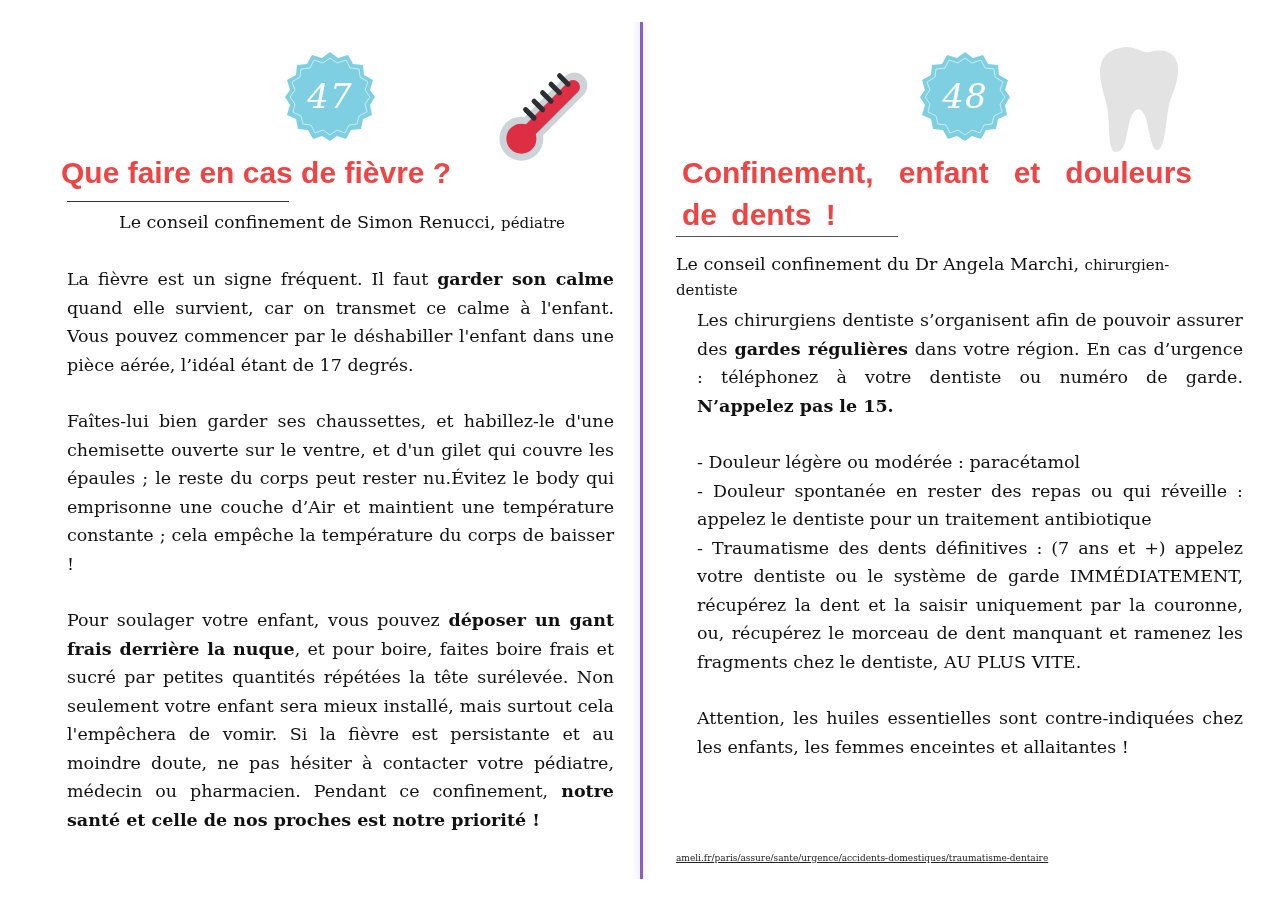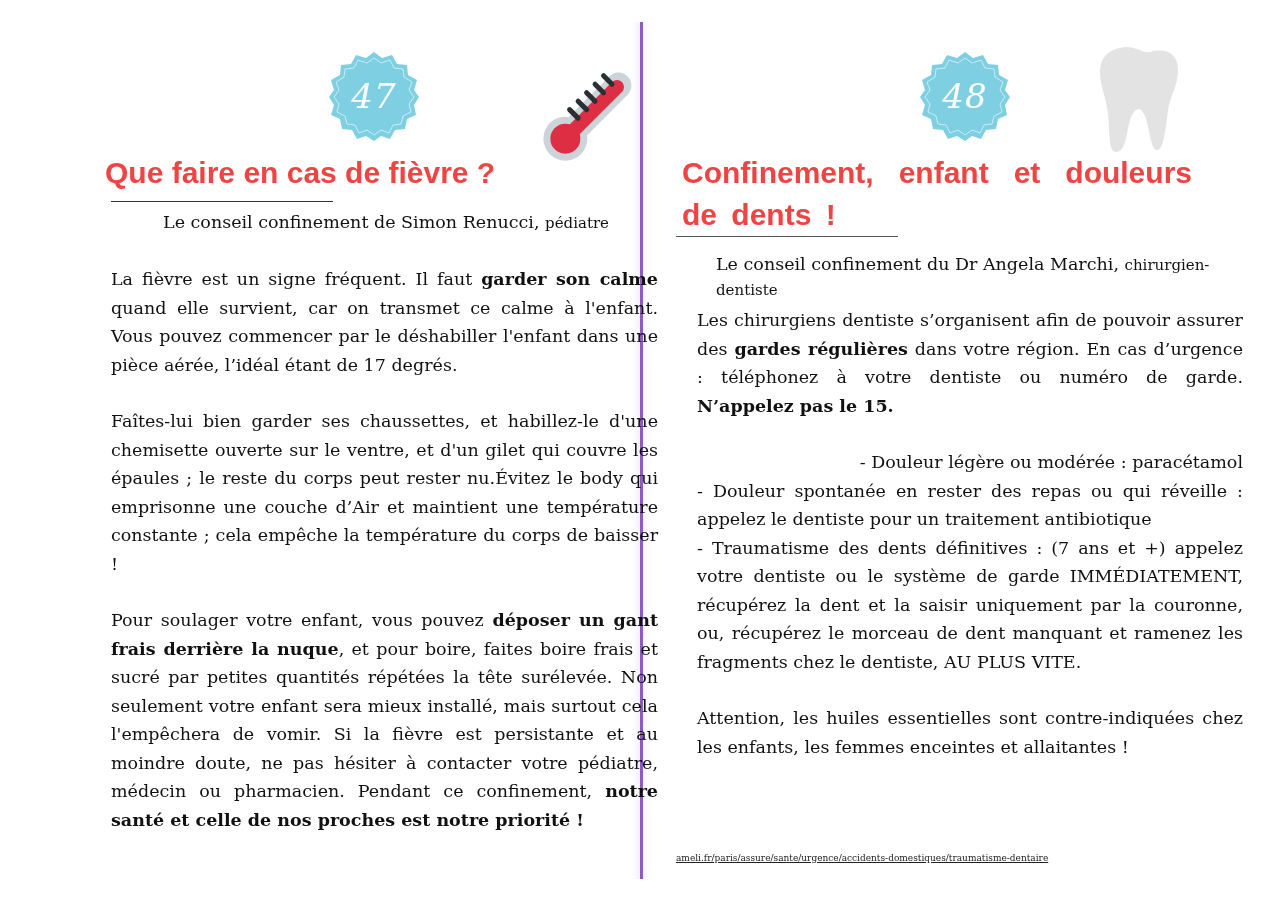--- a/index.html
+++ b/index.html
@@ -1,18 +1,18 @@
 <!DOCTYPE html>
 <html><head>
   <meta charset="utf-8">
   <style>
     html, body { margin: 0; padding: 0; background: #ffffff; }
     body { width: 1280px; height: 903px; position: relative; overflow: hidden; font-family: "DejaVu Serif", serif; color: #111; }
     .page { position: absolute; top: 0; height: 903px; }
-    .page-left { left: 0; width: 654px; margin-left: 44px; }
+    .page-left { left: 0; width: 654px; }
     .page-right { left: 644px; width: 636px; }
     .divider { position: absolute; left: 640px; top: 22px; width: 3px; height: 857px; background: #8e5bbf; }
     .divider-glow { position: absolute; left: 632px; top: 22px; width: 20px; height: 857px; background: linear-gradient(90deg, rgba(240,238,246,0) 0%, rgba(240,238,246,0.8) 40%, rgba(248,244,250,0.8) 60%, rgba(248,244,250,0) 100%); }
 
     .badge { position: absolute; width: 92px; height: 92px; }
     .badge svg { position: absolute; left: 0; top: 0; }
     .badge-num { position: absolute; left: 0; top: 0; width: 92px; height: 92px; display: flex; align-items: center; justify-content: center; color: #fff; font-family: "DejaVu Serif", serif; font-style: italic; font-size: 34px; letter-spacing: 1px; }
 
     .title { position: absolute; font-family: "Liberation Sans", sans-serif; font-weight: bold; color: #ef4444; font-size: 30px; line-height: 42px; margin: 0; }
     .rule { position: absolute; height: 1px; background: #333; }
@@ -92,31 +92,31 @@
 
   <div style="position:absolute; left:454px; top:44px; width:84px; height:112px;">
     <svg width="84" height="112" viewBox="0 0 84 112">
       <path d="M22 4 C36 0 44 10 52 8 C66 4 80 8 80 26 C80 42 72 52 70 66 C68 82 66 104 60 106 C52 108 52 82 46 70 C42 62 36 64 32 76 C28 90 28 108 18 108 C10 108 12 88 10 70 C8 52 2 42 2 28 C2 14 10 6 22 4 Z" fill="#e3e3e3"></path>
     </svg>
   </div>
 
   <h1 class="title" style="left:38px; top:152px; width:510px; text-align:justify; text-align-last:left; word-spacing:6px;">Confinement, enfant et douleurs de dents !</h1>
   <div class="rule" style="left:32px; top:236px; width:222px; background:#555;"></div>
 
-  <div class="byline" style="left:32px; top:252px; width:550px;margin-left:40px;">
+  <div class="byline" style="left:32px; top:252px; width:550px;">
     <span>Le conseil confinement du Dr Angela Marchi,</span>
     <span class="role">chirurgien-dentiste</span>
   </div>
 
   <div class="body" style="left:32px; top:306px; width:546px;margin-left:21px;">
     <p>
       <span>Les chirurgiens dentiste s’organisent afin de pouvoir assurer des </span><b>gardes régulières</b><span> dans votre région. En cas d’urgence : téléphonez à votre dentiste ou numéro de garde. </span><b>N’appelez pas le 15.</b>
     </p>
     <div class="gap"></div>
-    <p style="text-align:right;">- Douleur légère ou modérée : paracétamol</p>
+    <p style="text-align:left;">- Douleur légère ou modérée : paracétamol</p>
     <p>- Douleur spontanée en rester des repas ou qui réveille : appelez le dentiste pour un traitement antibiotique</p>
     <p>- Traumatisme des dents définitives : (7 ans et +) appelez votre dentiste ou le système de garde IMMÉDIATEMENT, récupérez la dent et la saisir uniquement par la couronne, ou, récupérez le morceau de dent manquant et ramenez les fragments chez le dentiste, AU PLUS VITE.</p>
     <div class="gap"></div>
     <p>Attention, les huiles essentielles sont contre-indiquées chez les enfants, les femmes enceintes et allaitantes !</p>
   </div>
 
   <a class="source" style="left:32px; top:853px;">ameli.fr/paris/assure/sante/urgence/accidents-domestiques/traumatisme-dentaire</a>
 </section>
 
 </body></html>

